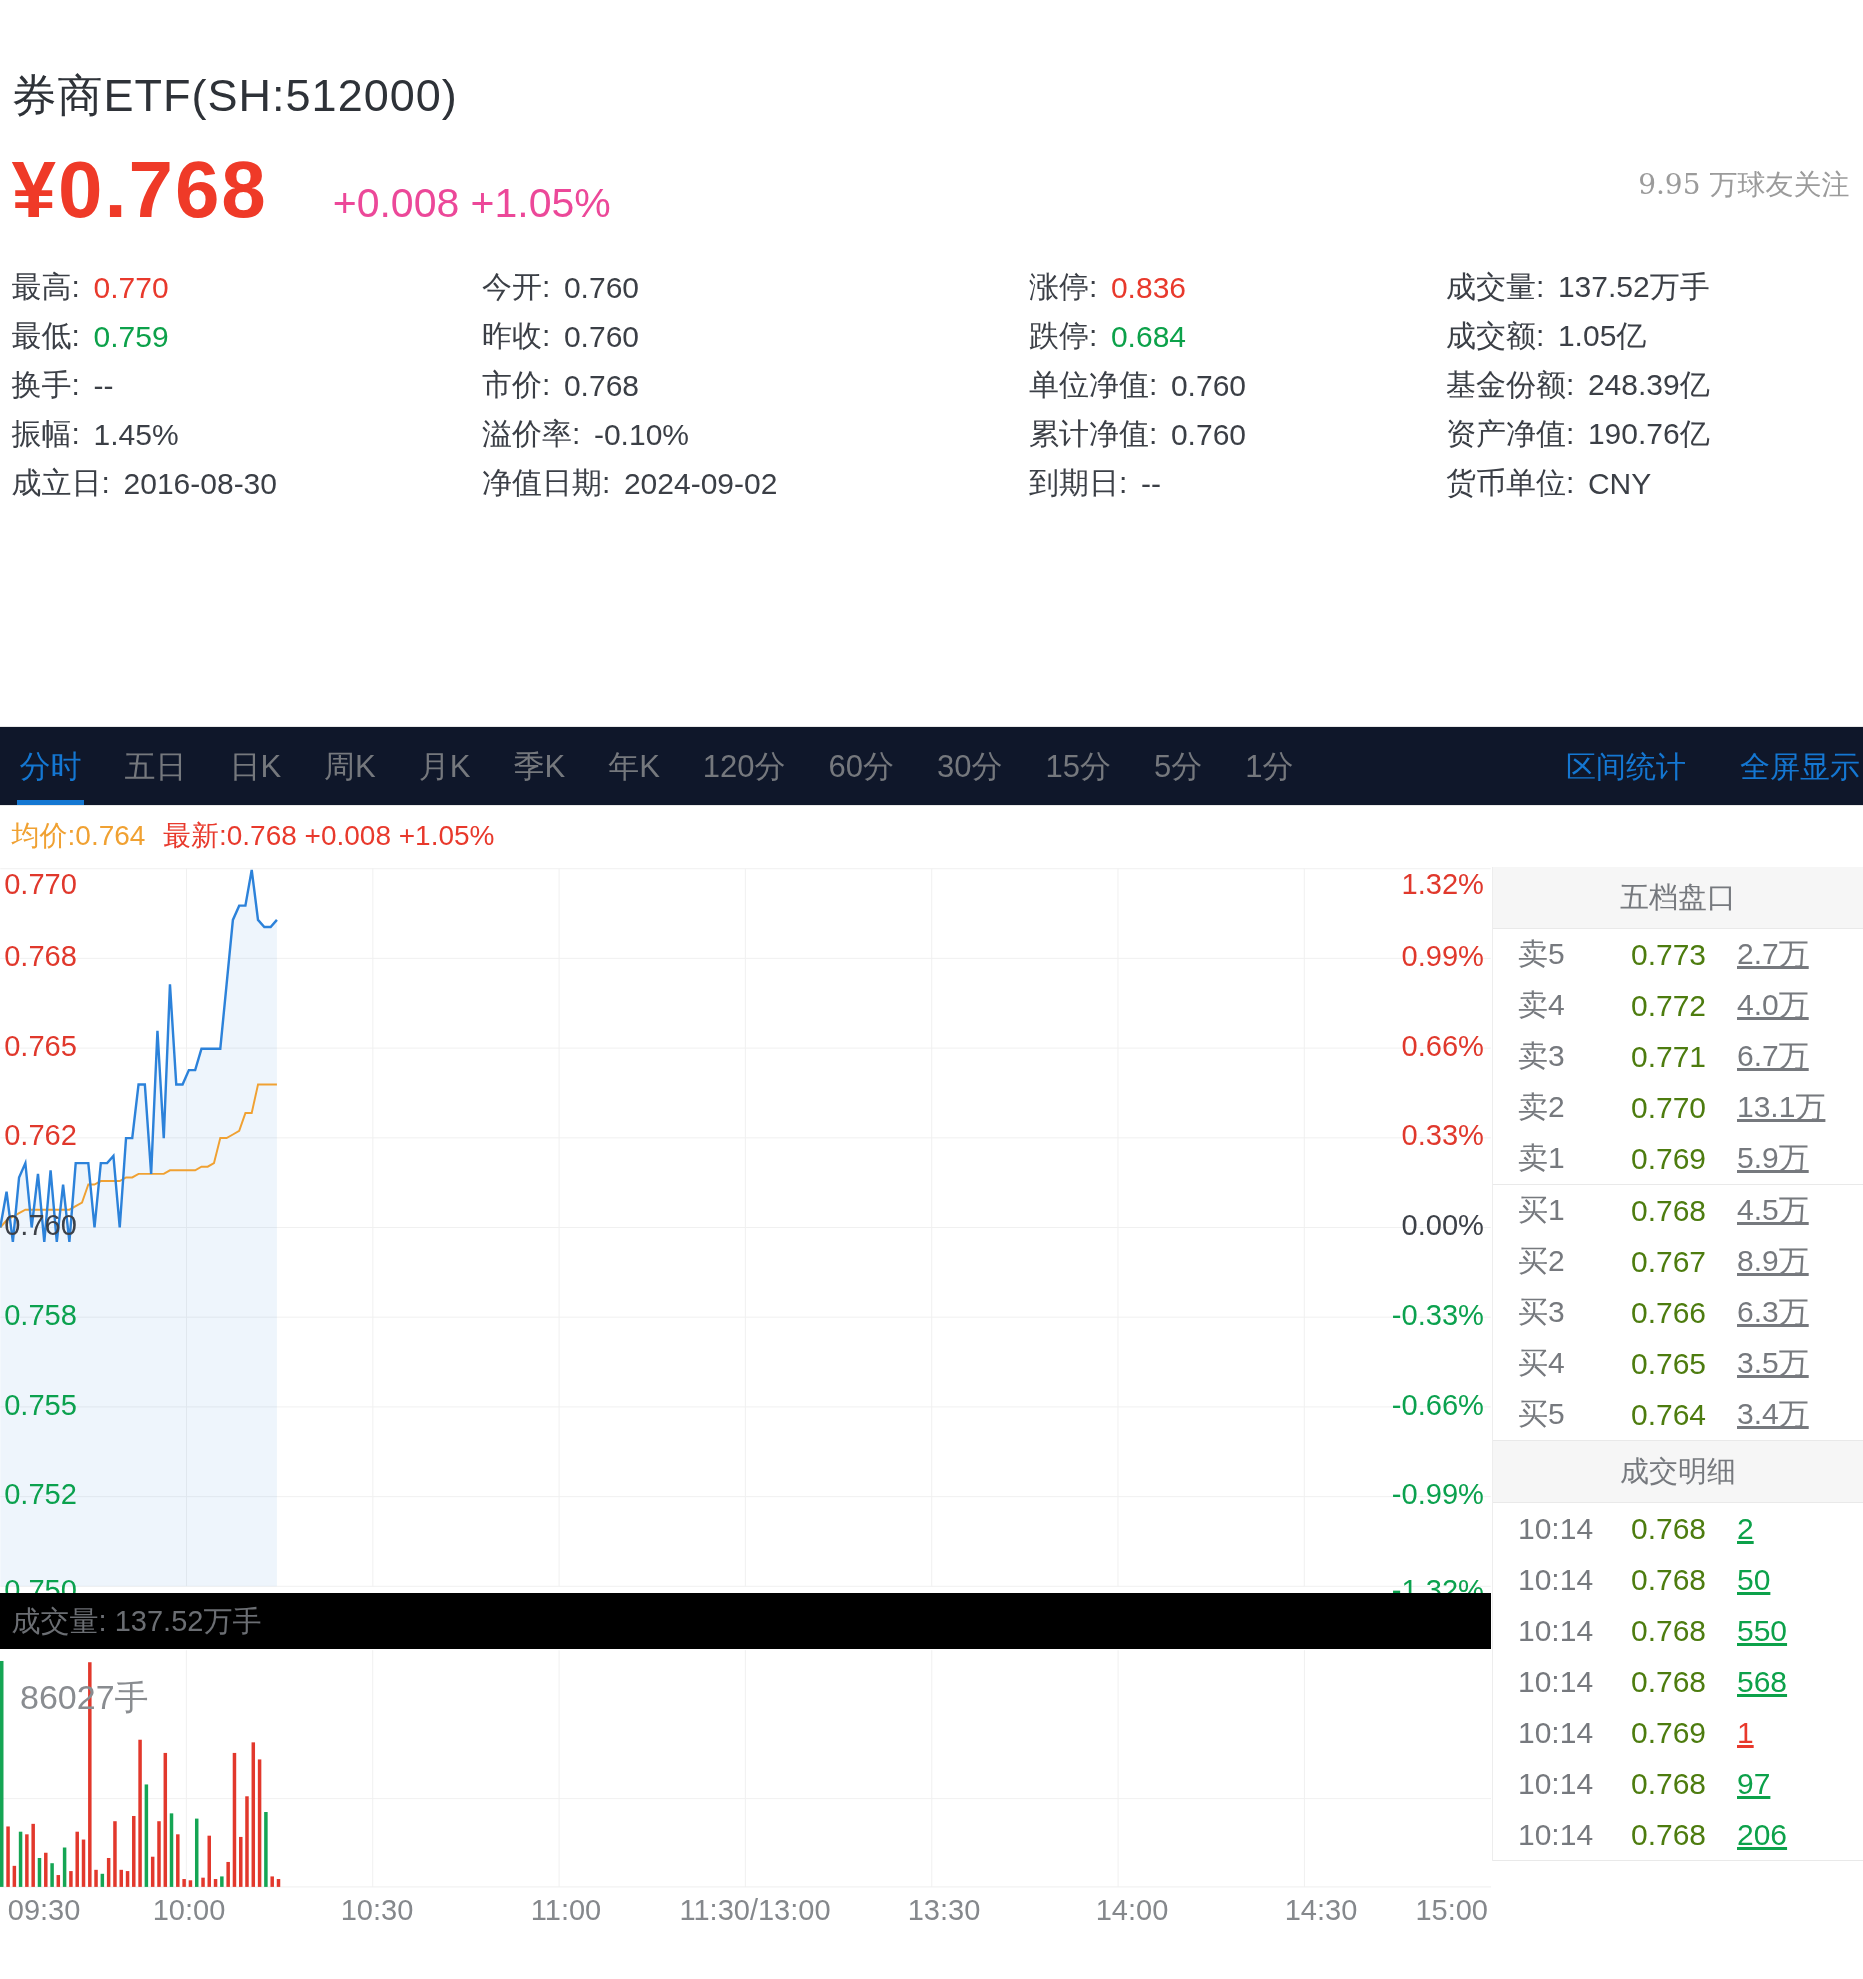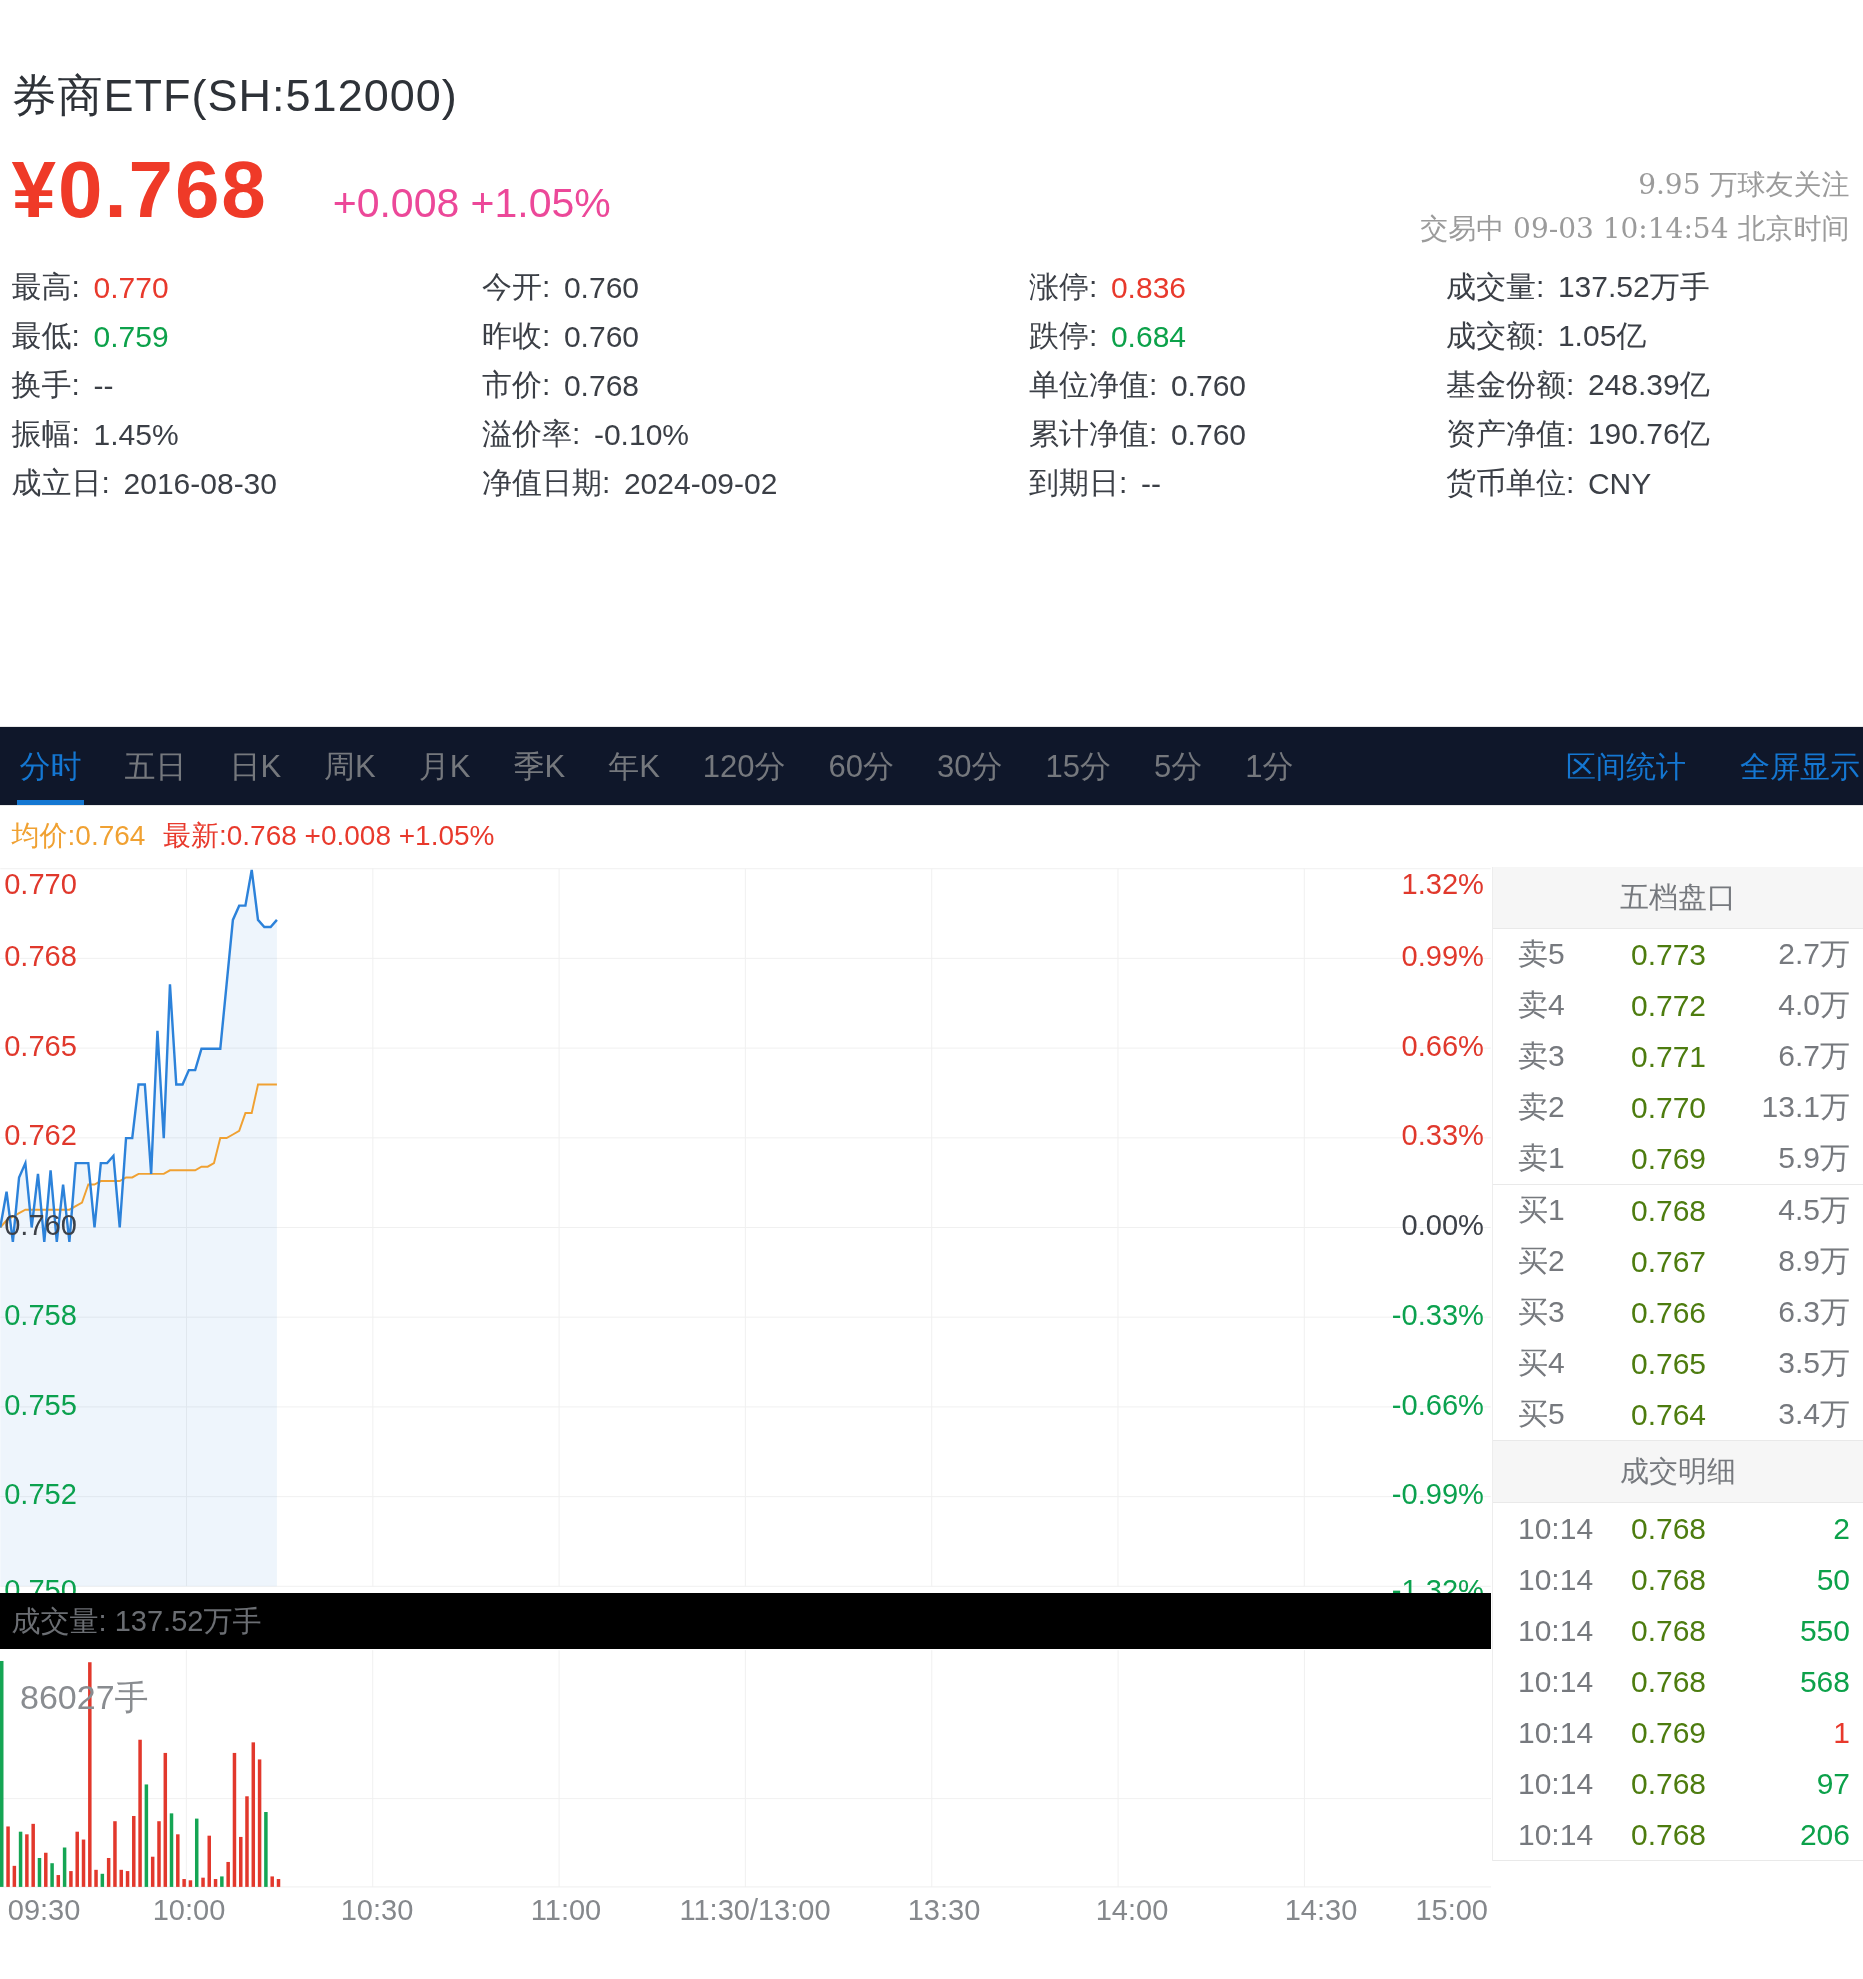--- a/index.html
+++ b/index.html
@@ -46,38 +46,37 @@
   
   .panel{position:absolute;left:1492px;top:867px;width:371px;box-sizing:border-box;
     border-left:1px solid #ededed;background:#fff;}
   .panel-header{height:61px;background:#f6f6f6;border-bottom:1px solid #e9e9e9;
     display:flex;align-items:center;justify-content:center;font-size:29px;color:#76797e;}
   .book-row,.trade-row{height:51px;display:grid;grid-template-columns:107px 1fr 126px;
     align-items:center;font-size:30px;}
   .trade-row{height:51px;}
   .cell-l{padding-left:25px;color:#76797e;}
   .cell-m{text-align:center;color:#4d7c0f;}
-  .cell-r{text-align:right;padding-right:13px;color:#76797e;}
+  .cell-r{text-align:left;padding-right:13px;color:#76797e;text-decoration:underline;}
   .cell-r.t-green{color:#0ca14a;}
   .cell-r.t-red{color:#e8392c;}
   .book-divider{border-top:1px solid #e9e9e9;}
   .panel-bottom{border-top:1px solid #e9e9e9;}
   .panel-header.second{border-top:1px solid #e9e9e9;}
 </style>
 </head>
 <body>
 
 <div class="title">券商ETF(SH:512000)</div>
 <div class="price-row">
   <span class="big-price">¥0.768</span>
   <span class="price-change">+0.008 +1.05%</span>
 </div>
 <div class="follow-box">
   <div>9.95 万球友关注</div>
-  <div>交易中 09-03 10:14:54 北京时间</div>
 </div>
 
 <div id="stats">
     <div class="stat-col" style="left: 11.6px;">
       <div class="stat-item">
         <span class="stat-label">最高:</span>
         <span class="stat-value v-red">0.770</span>
       </div>
       <div class="stat-item">
         <span class="stat-label">最低:</span>

